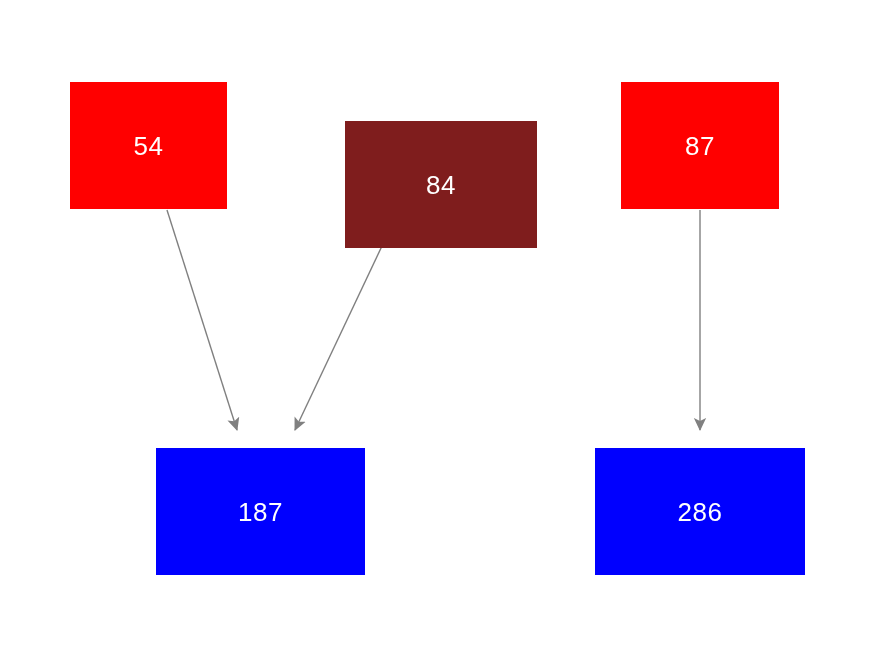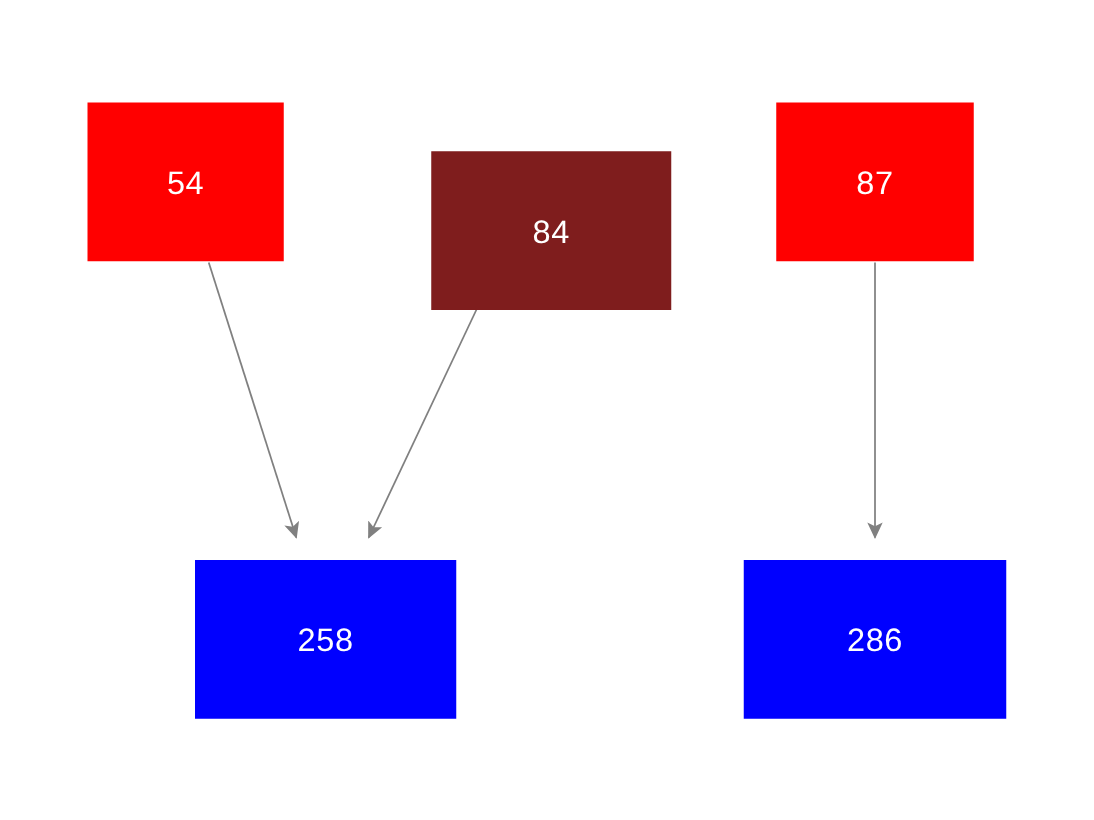--- a/index.html
+++ b/index.html
@@ -70,20 +70,20 @@
 
   <div class="node" style="left:345px; top:82px; width:192px; height:127px; background:#7f1d1d;margin-top:39px;">
     <span class="node-label">84</span>
   </div>
 
   <div class="node" style="left:621px; top:82px; width:158px; height:127px; background:#ff0000;">
     <span class="node-label">87</span>
   </div>
 
   <div class="node" style="left:156px; top:448px; width:209px; height:127px; background:#0000ff;">
-    <span class="node-label">258</span>
+    <span class="node-label">187</span>
   </div>
 
   <div class="node" style="left:595px; top:448px; width:210px; height:127px; background:#0000ff;">
     <span class="node-label">286</span>
   </div>
 
 </div>
 
 </body></html>

